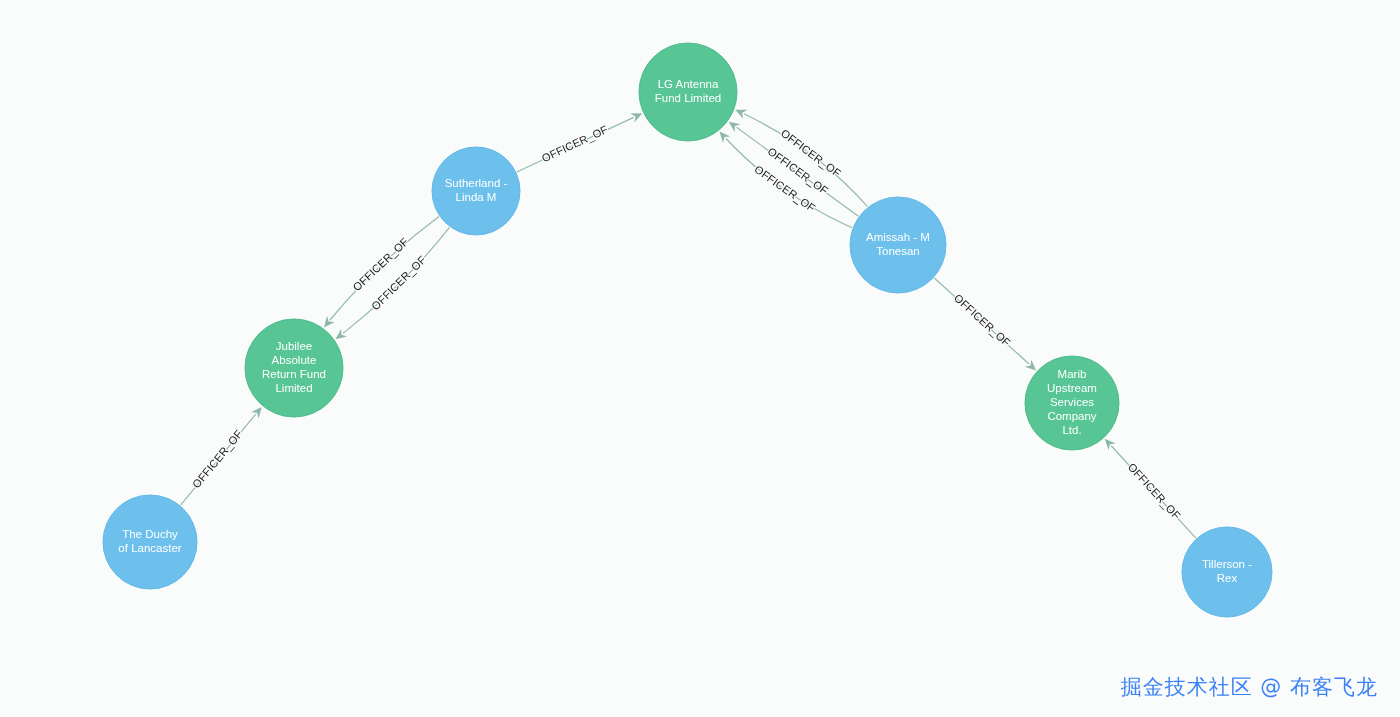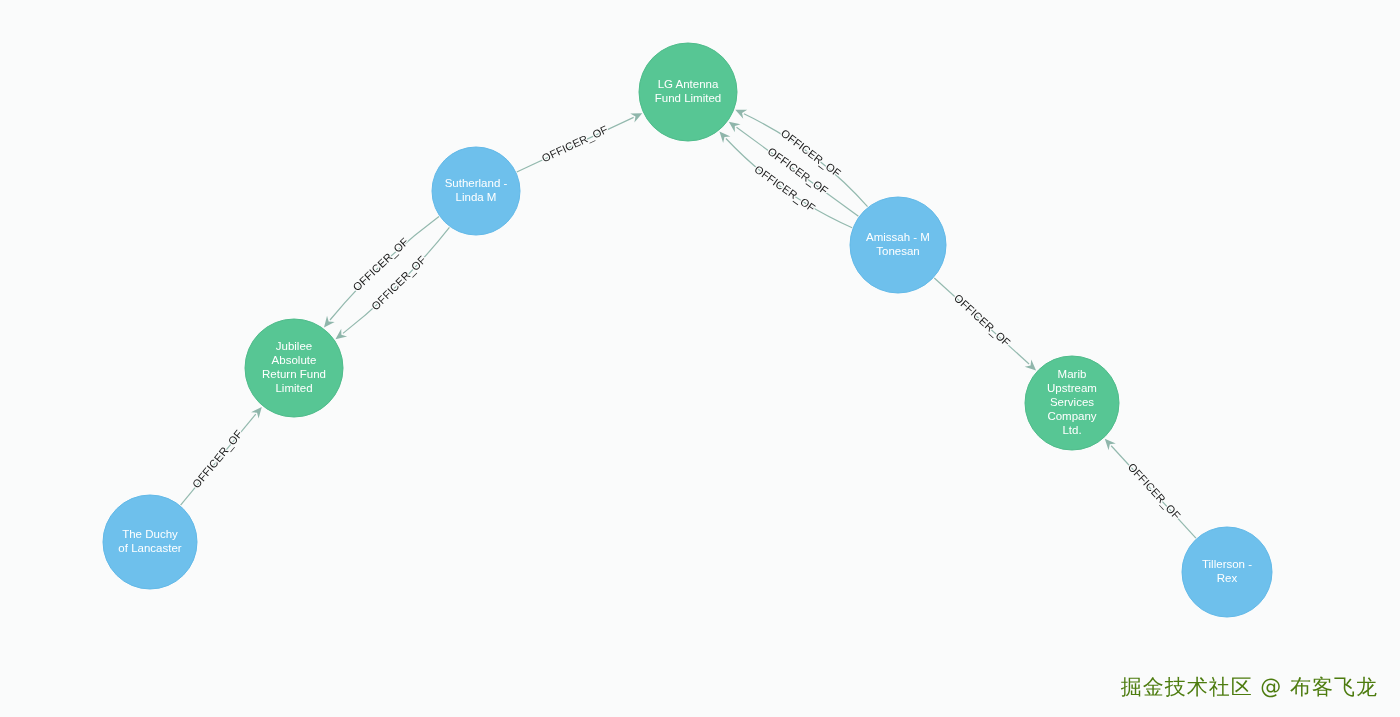--- a/index.html
+++ b/index.html
@@ -59,21 +59,21 @@
     fill: #ffffff;
     text-anchor: middle;
     pointer-events: none;
   }
   .watermark {
     position: absolute;
     right: 22px;
     bottom: 16px;
     font-family: "DejaVu Sans", sans-serif;
     font-size: 21px;
-    color: #4d7c0f;
+    color: #3b82f6;
     letter-spacing: 1px;
     white-space: nowrap;
     user-select: none;
   }
 </style>
 </head>
 <body>
 
 <div id="stage">
   <svg id="graph-svg" viewBox="0 0 1400 717">

